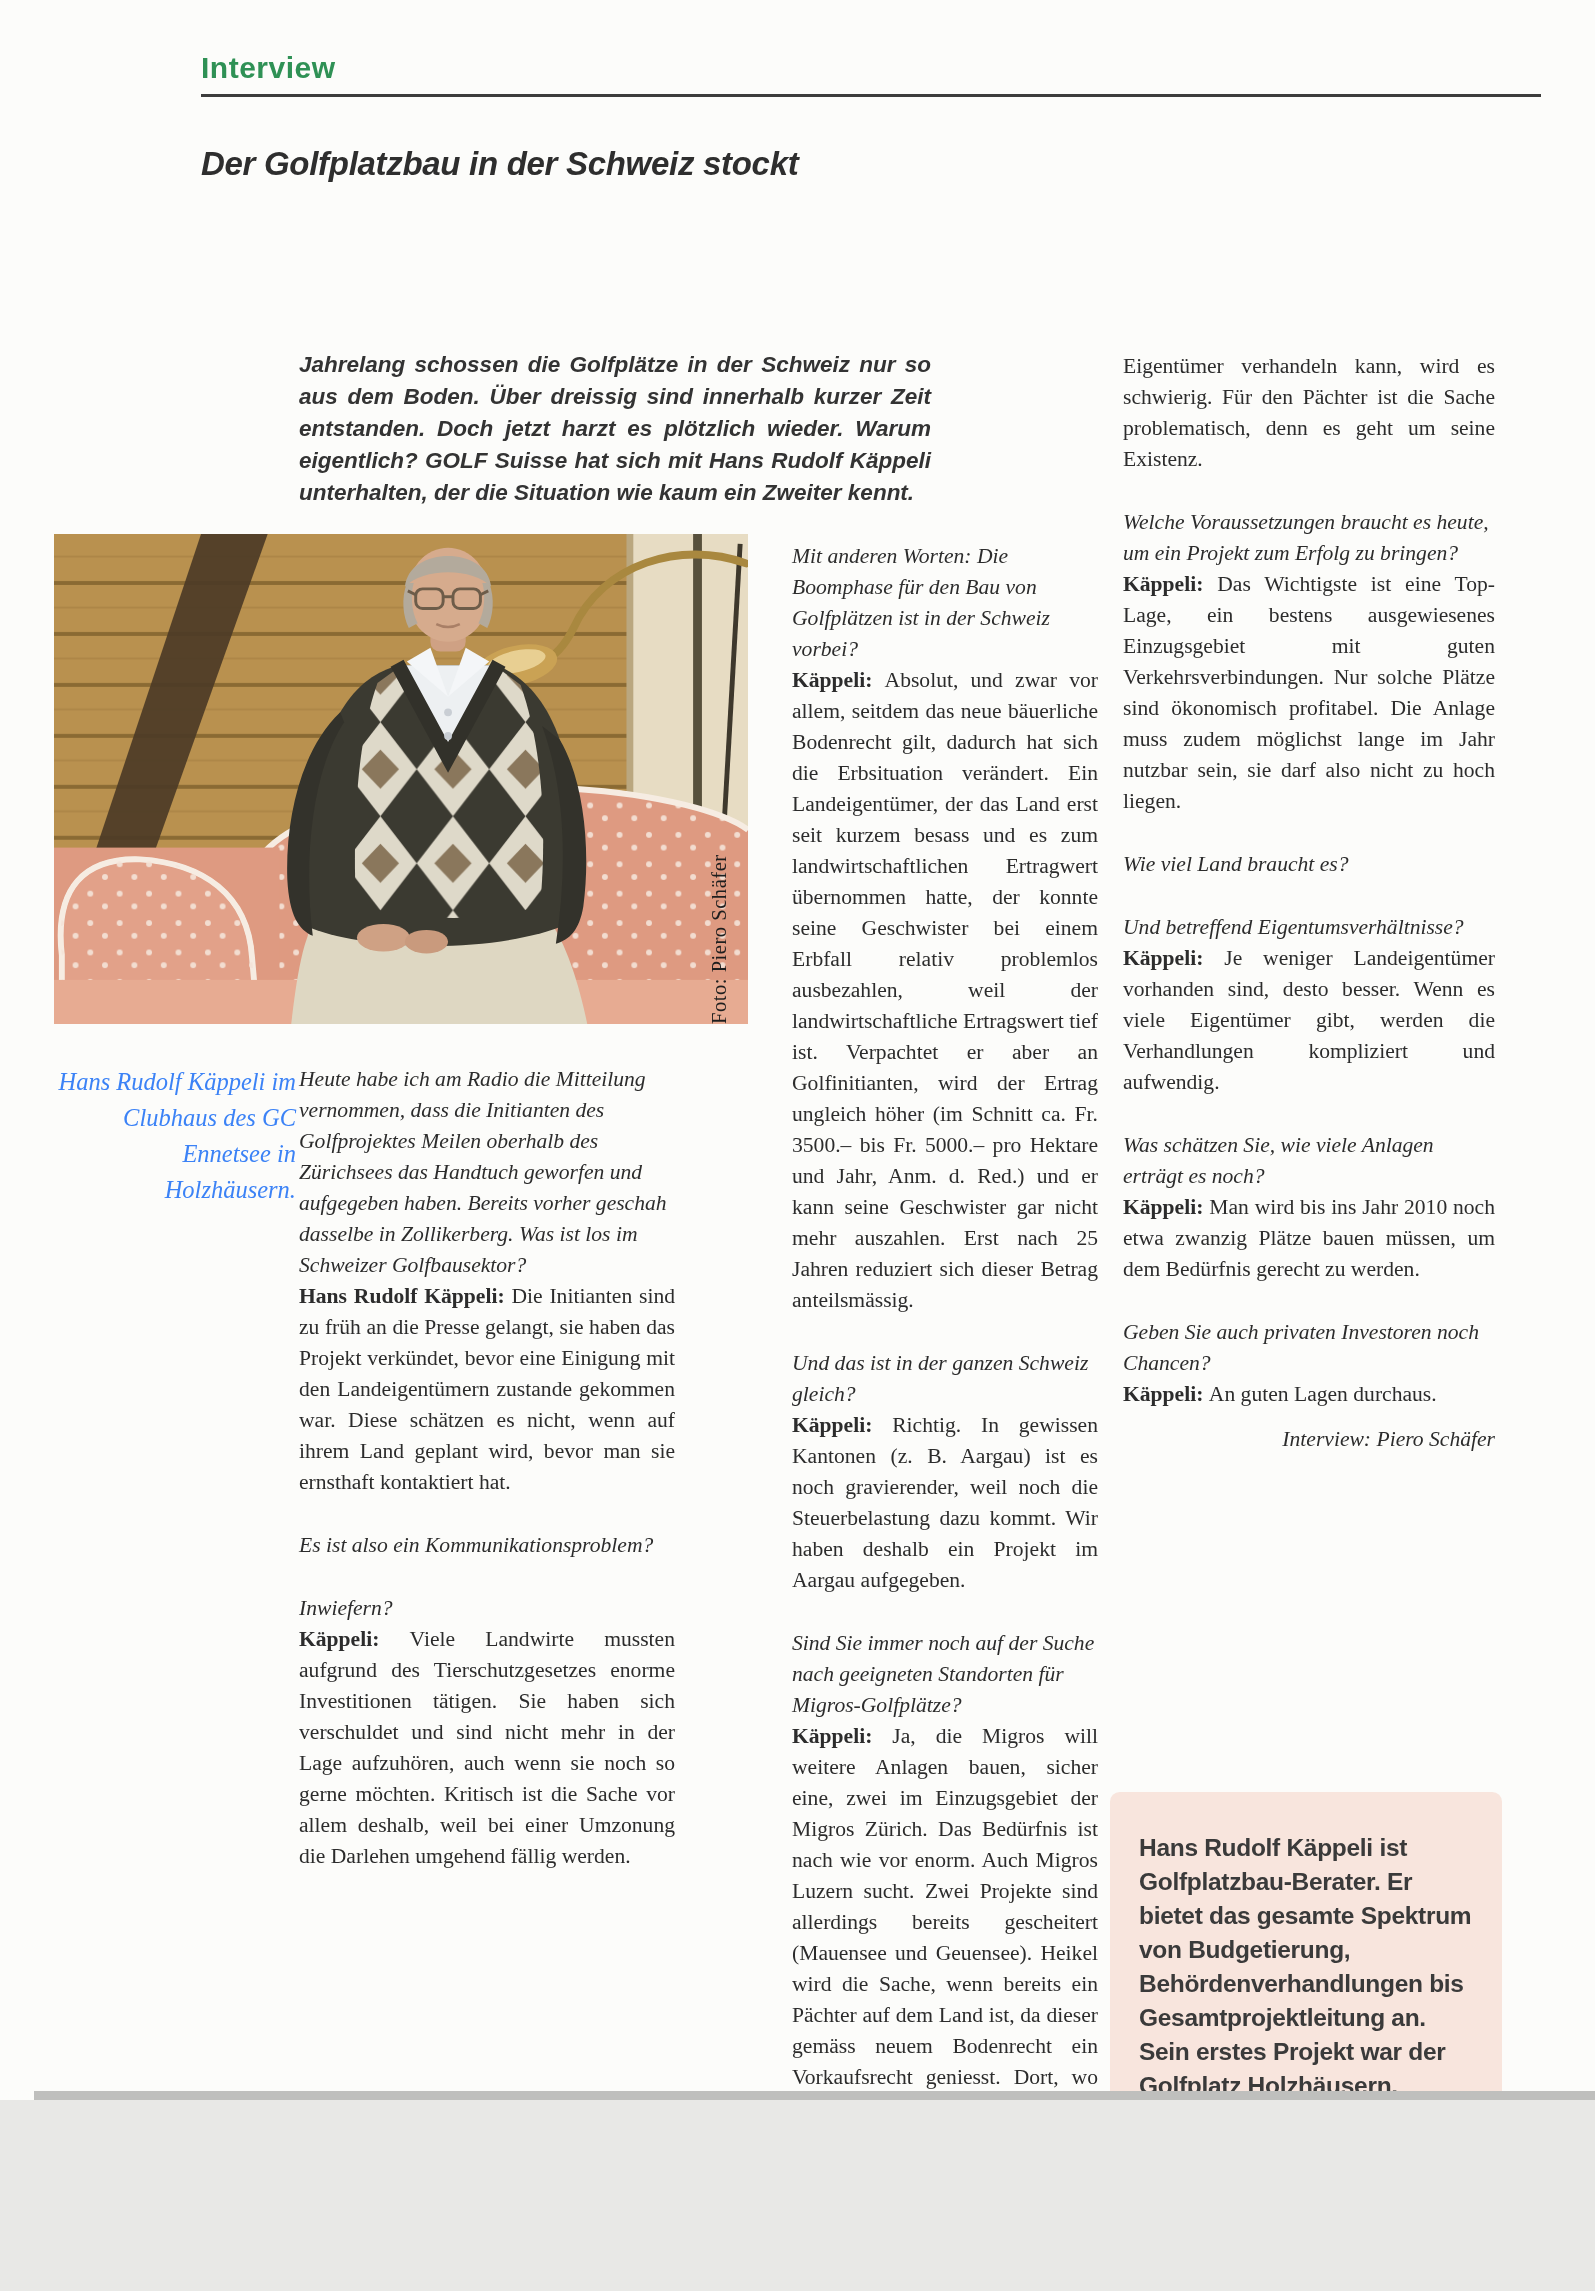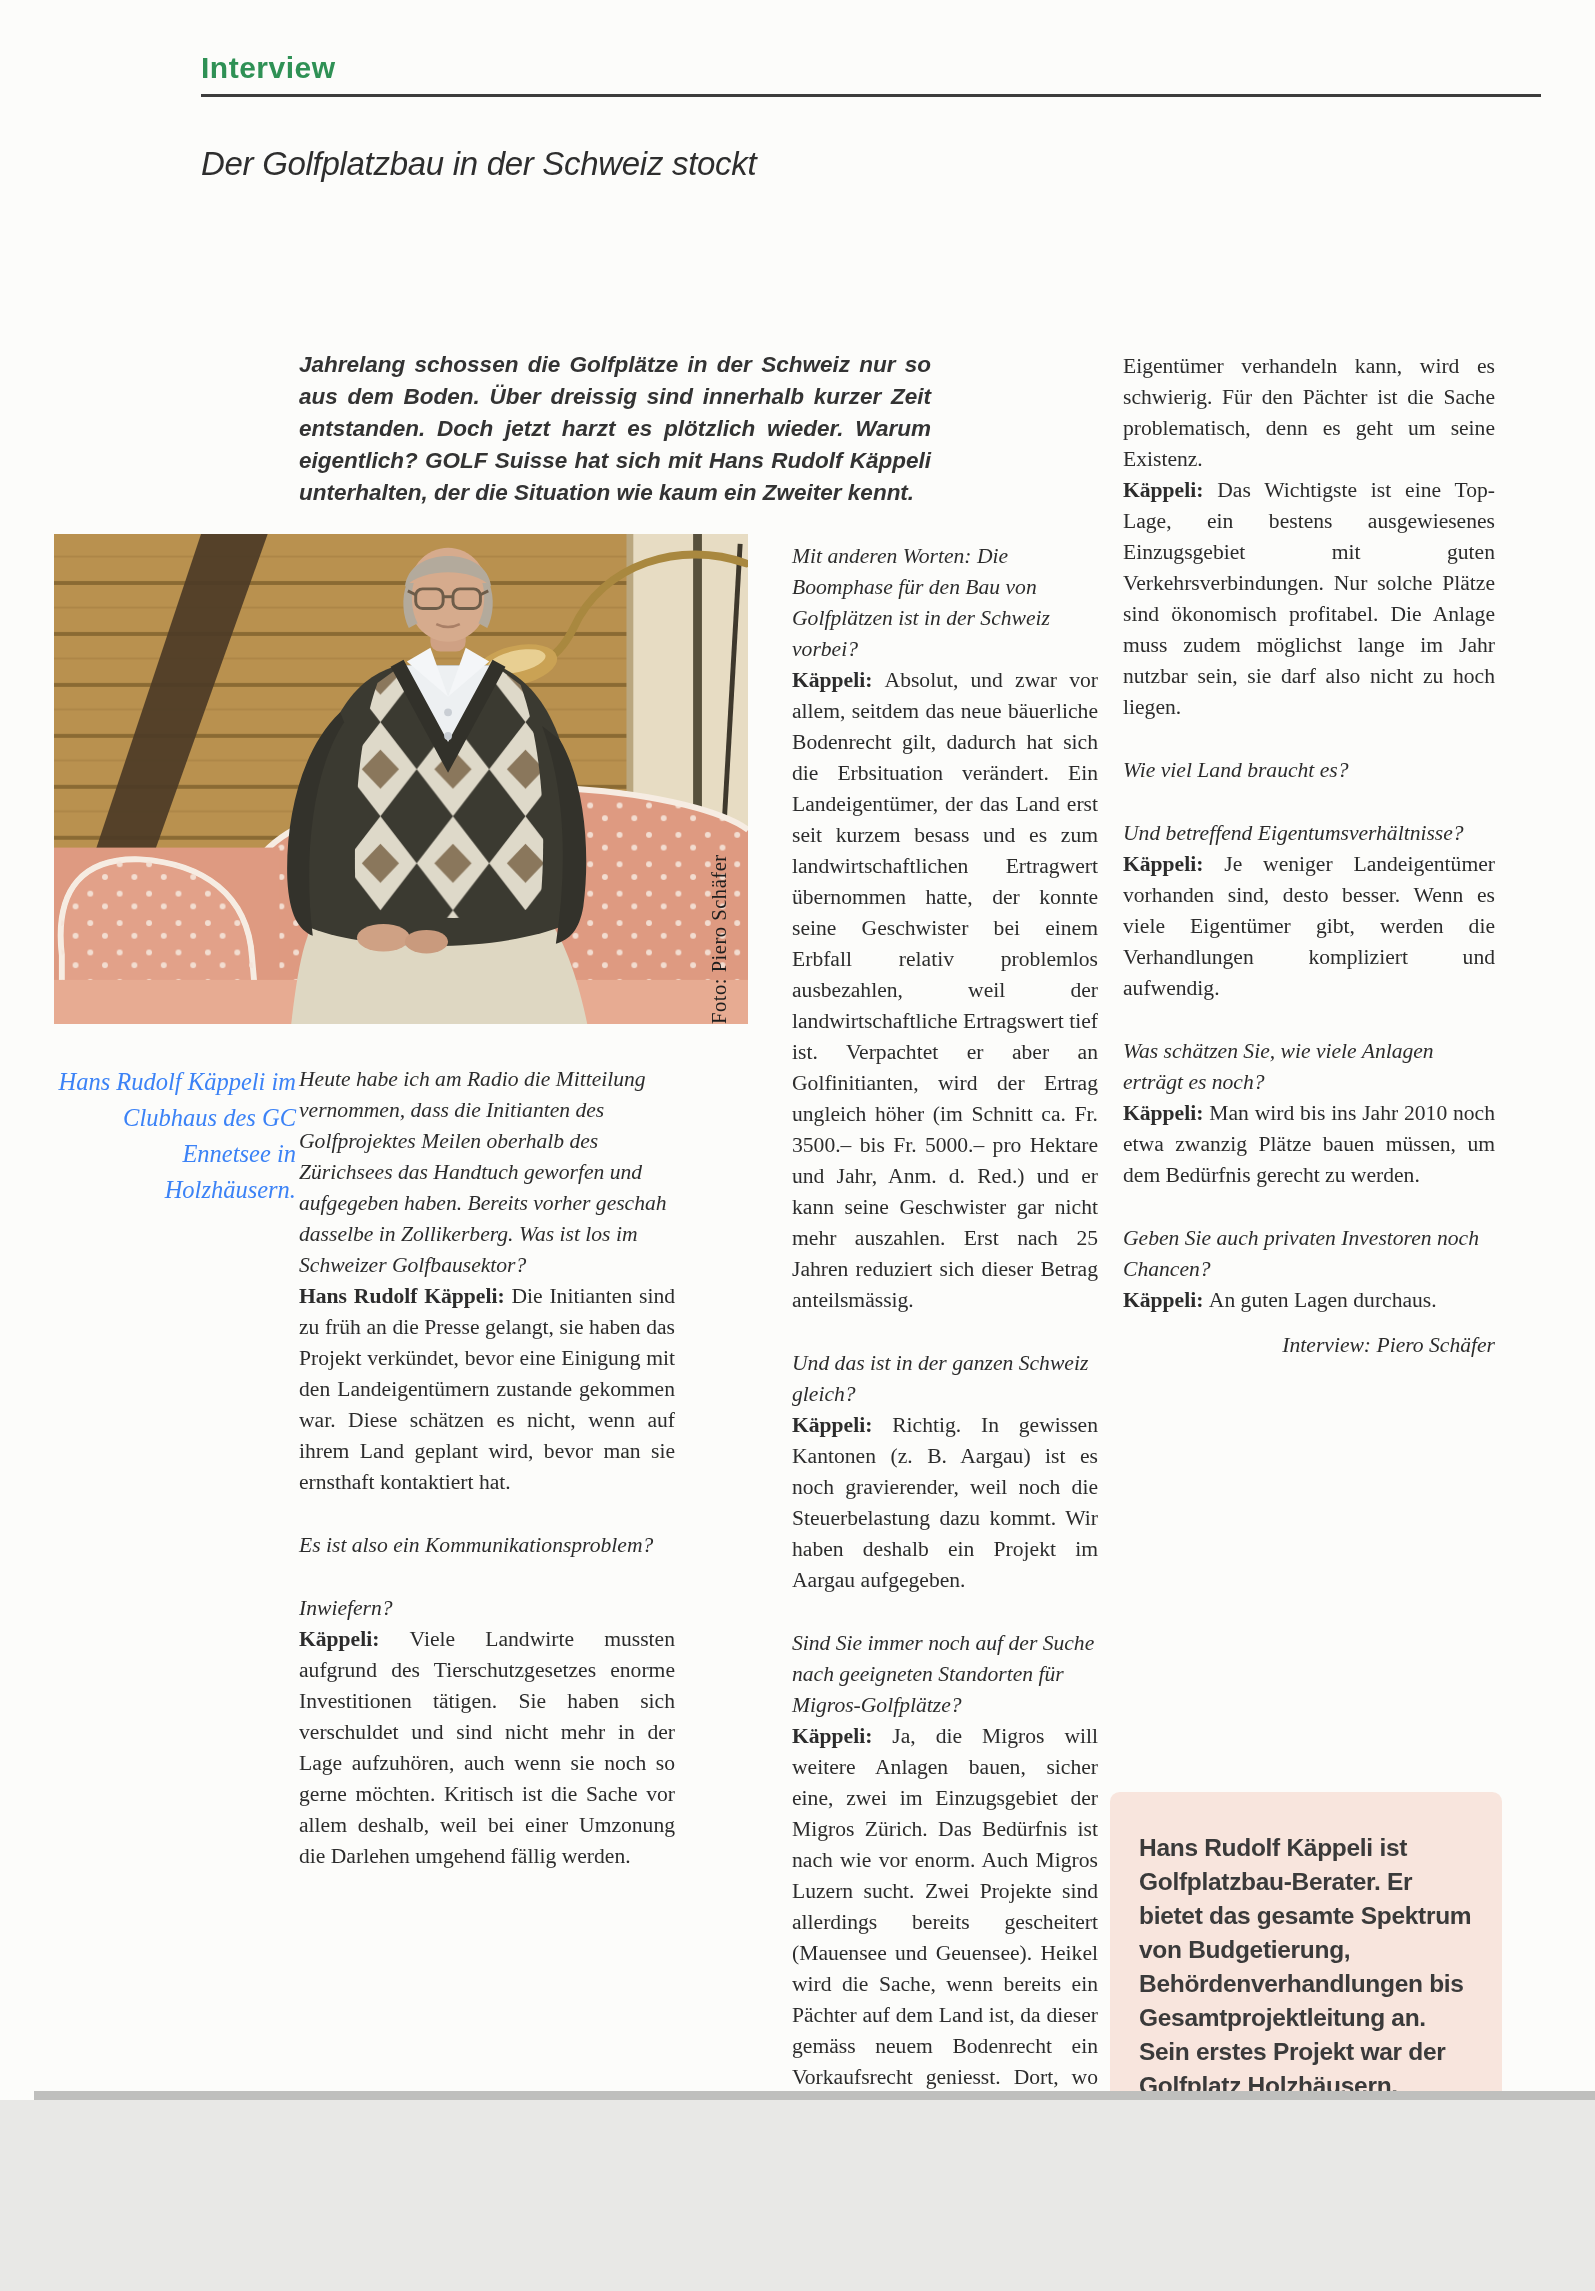--- a/index.html
+++ b/index.html
@@ -3,21 +3,21 @@
 <meta charset="utf-8">
 <style>
   html,body{margin:0;padding:0;background:#e8e8e6;}
   .page{position:relative;width:1596px;height:2100px;background:var(--paper,#fcfcfa);
         overflow:hidden;font-family:"Liberation Serif",serif;color:var(--ink,#2c2c2c);margin:0 auto;}
   
   .section-label{position:absolute;left:201px;top:51px;font-family:"Liberation Sans",sans-serif;
         font-weight:700;font-size:30px;letter-spacing:0.5px;color:var(--green,#2f9155);}
   .header-rule{position:absolute;left:201px;top:94px;width:1340px;height:2.9px;background:#3c3c3c;}
   .kicker{position:absolute;left:201px;top:145px;font-family:"Liberation Sans",sans-serif;
-        font-weight:400;font-style:italic;font-size:33px;color:#2e2e2e;letter-spacing:-0.3px;}
+        font-weight:700;font-style:italic;font-size:33px;color:#2e2e2e;letter-spacing:-0.3px;}
   .page-title{position:absolute;left:35px;top:206px;font-family:"Liberation Sans",sans-serif;
         font-weight:700;font-size:94px;letter-spacing:-2px;color:var(--red,#c9505c);}
   .lead{position:absolute;left:299px;top:349px;width:632px;font-family:"Liberation Sans",sans-serif;
         font-weight:700;font-style:italic;font-size:22.5px;line-height:32px;color:#333;
         text-align:justify;hyphens:auto;}
   
   .photo{position:absolute;left:54px;top:534px;width:694px;height:490px;}
   .photo svg{display:block;width:100%;height:100%;}
   .photo-credit{position:absolute;left:708px;top:818px;height:206px;
         writing-mode:vertical-rl;transform:rotate(180deg);font-size:20.6px;color:#1e1e1e;
@@ -141,20 +141,21 @@
       <p class="para q">Mit anderen Worten: Die Boomphase für den Bau von Golfplätzen ist in der Schweiz vorbei?</p>
       <p class="para a"><b>Käppeli: </b>Absolut, und zwar vor allem, seitdem das neue bäuerliche Bodenrecht gilt, dadurch hat sich die Erbsituation verändert. Ein Landeigentümer, der das Land erst seit kurzem besass und es zum landwirtschaftlichen Ertragwert übernommen hatte, der konnte seine Geschwister bei einem Erbfall relativ problemlos ausbezahlen, weil der landwirtschaftliche Ertragswert tief ist. Verpachtet er aber an Golfinitianten, wird der Ertrag ungleich höher (im Schnitt ca. Fr. 3500.– bis Fr. 5000.– pro Hektare und Jahr, Anm. d. Red.) und er kann seine Geschwister gar nicht mehr auszahlen. Erst nach 25 Jahren reduziert sich dieser Betrag anteilsmässig.</p>
       <p class="para q">Und das ist in der ganzen Schweiz gleich?</p>
       <p class="para a"><b>Käppeli: </b>Richtig. In gewissen Kantonen (z. B. Aargau) ist es noch gravierender, weil noch die Steuerbelastung dazu kommt. Wir haben deshalb ein Projekt im Aargau aufgegeben.</p>
       <p class="para q">Sind Sie immer noch auf der Suche nach geeigneten Standorten für Migros-Golfplätze?</p>
       <p class="para a"><b>Käppeli: </b>Ja, die Migros will weitere Anlagen bauen, sicher eine, zwei im Einzugsgebiet der Migros Zürich. Das Bedürfnis ist nach wie vor enorm. Auch Migros Luzern sucht. Zwei Projekte sind allerdings bereits gescheitert (Mauensee und Geuensee). Heikel wird die Sache, wenn bereits ein Pächter auf dem Land ist, da dieser gemäss neuem Bodenrecht ein Vorkaufsrecht geniesst. Dort, wo man also nicht direkt mit dem</p>
     </div>
   <div class="col col-3">
     <div>
         <p class="para cont">Eigentümer verhandeln kann, wird es schwierig. Für den Pächter ist die Sache problematisch, denn es geht um seine Existenz.</p>
+        <p class="para q">Welche Voraussetzungen braucht es heute, um ein Projekt zum Erfolg zu bringen?</p>
         <p class="para a"><b>Käppeli: </b>Das Wichtigste ist eine Top-Lage, ein bestens ausgewiesenes Einzugsgebiet mit guten Verkehrsverbindungen. Nur solche Plätze sind ökonomisch profitabel. Die Anlage muss zudem möglichst lange im Jahr nutzbar sein, sie darf also nicht zu hoch liegen.</p>
         <p class="para q">Wie viel Land braucht es?</p>
         <p class="para q">Und betreffend Eigentumsverhältnisse?</p>
         <p class="para a"><b>Käppeli: </b>Je weniger Landeigentümer vorhanden sind, desto besser. Wenn es viele Eigentümer gibt, werden die Verhandlungen kompliziert und aufwendig.</p>
         <p class="para q">Was schätzen Sie, wie viele Anlagen erträgt es noch?</p>
         <p class="para a"><b>Käppeli: </b>Man wird bis ins Jahr 2010 noch etwa zwanzig Plätze bauen müssen, um dem Bedürfnis gerecht zu werden.</p>
         <p class="para q">Geben Sie auch privaten Investoren noch Chancen?</p>
         <p class="para a"><b>Käppeli: </b>An guten Lagen durchaus.</p>
       </div>
     <div class="byline">Interview: Piero Schäfer</div>

